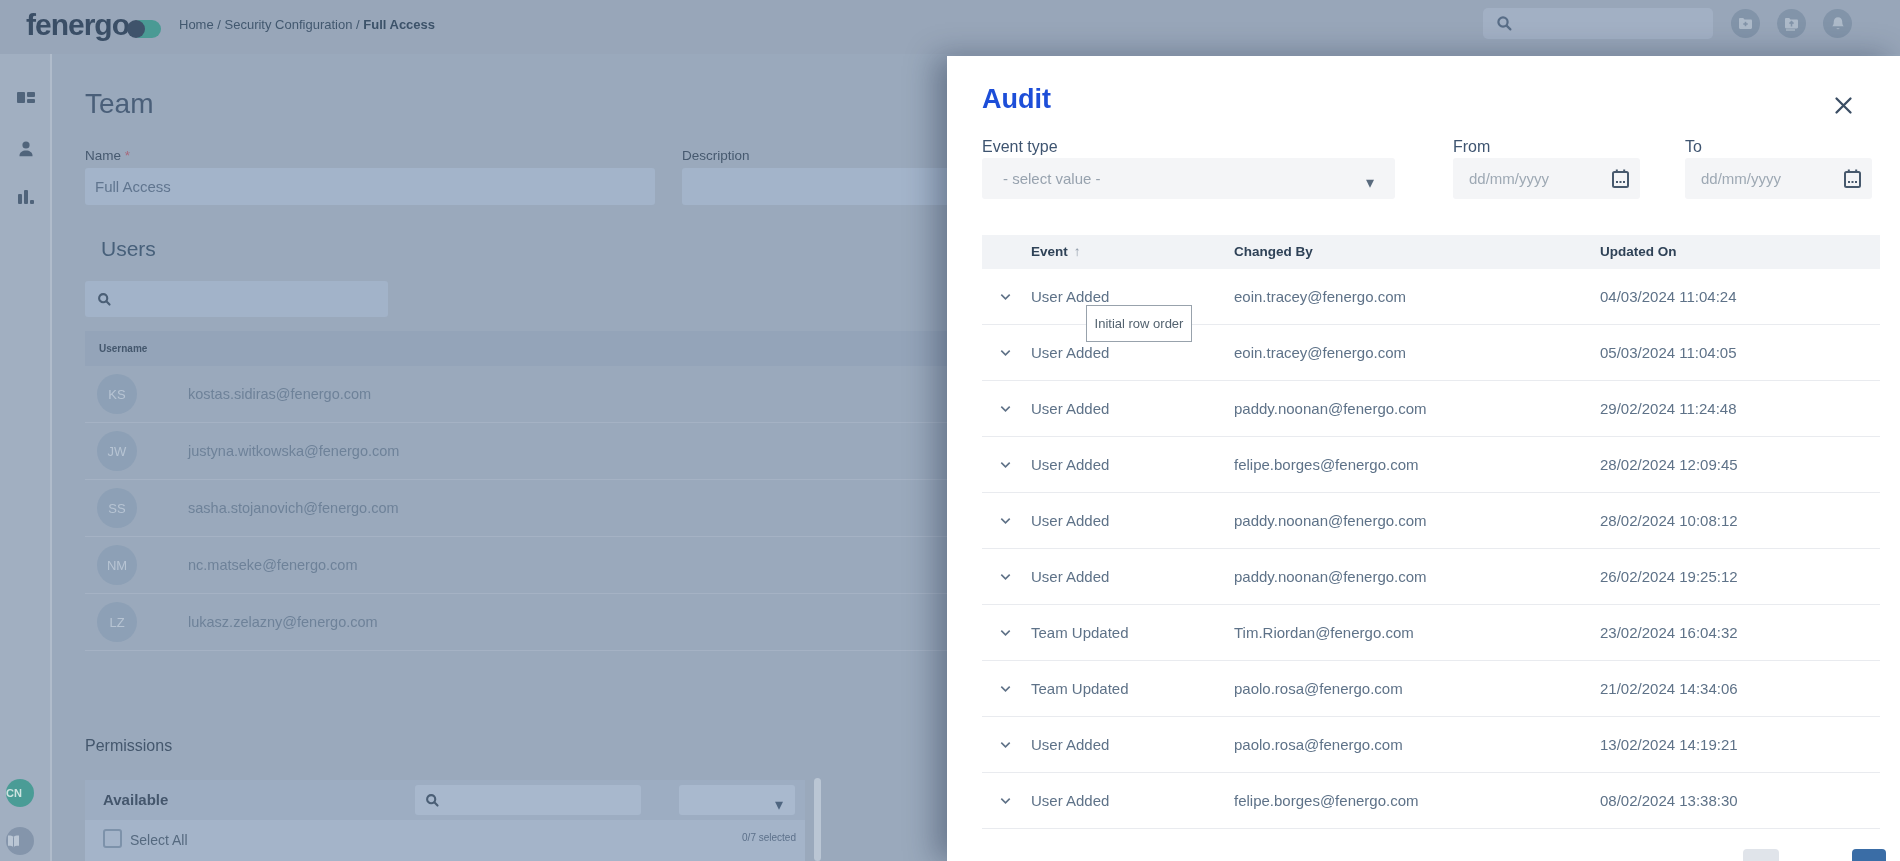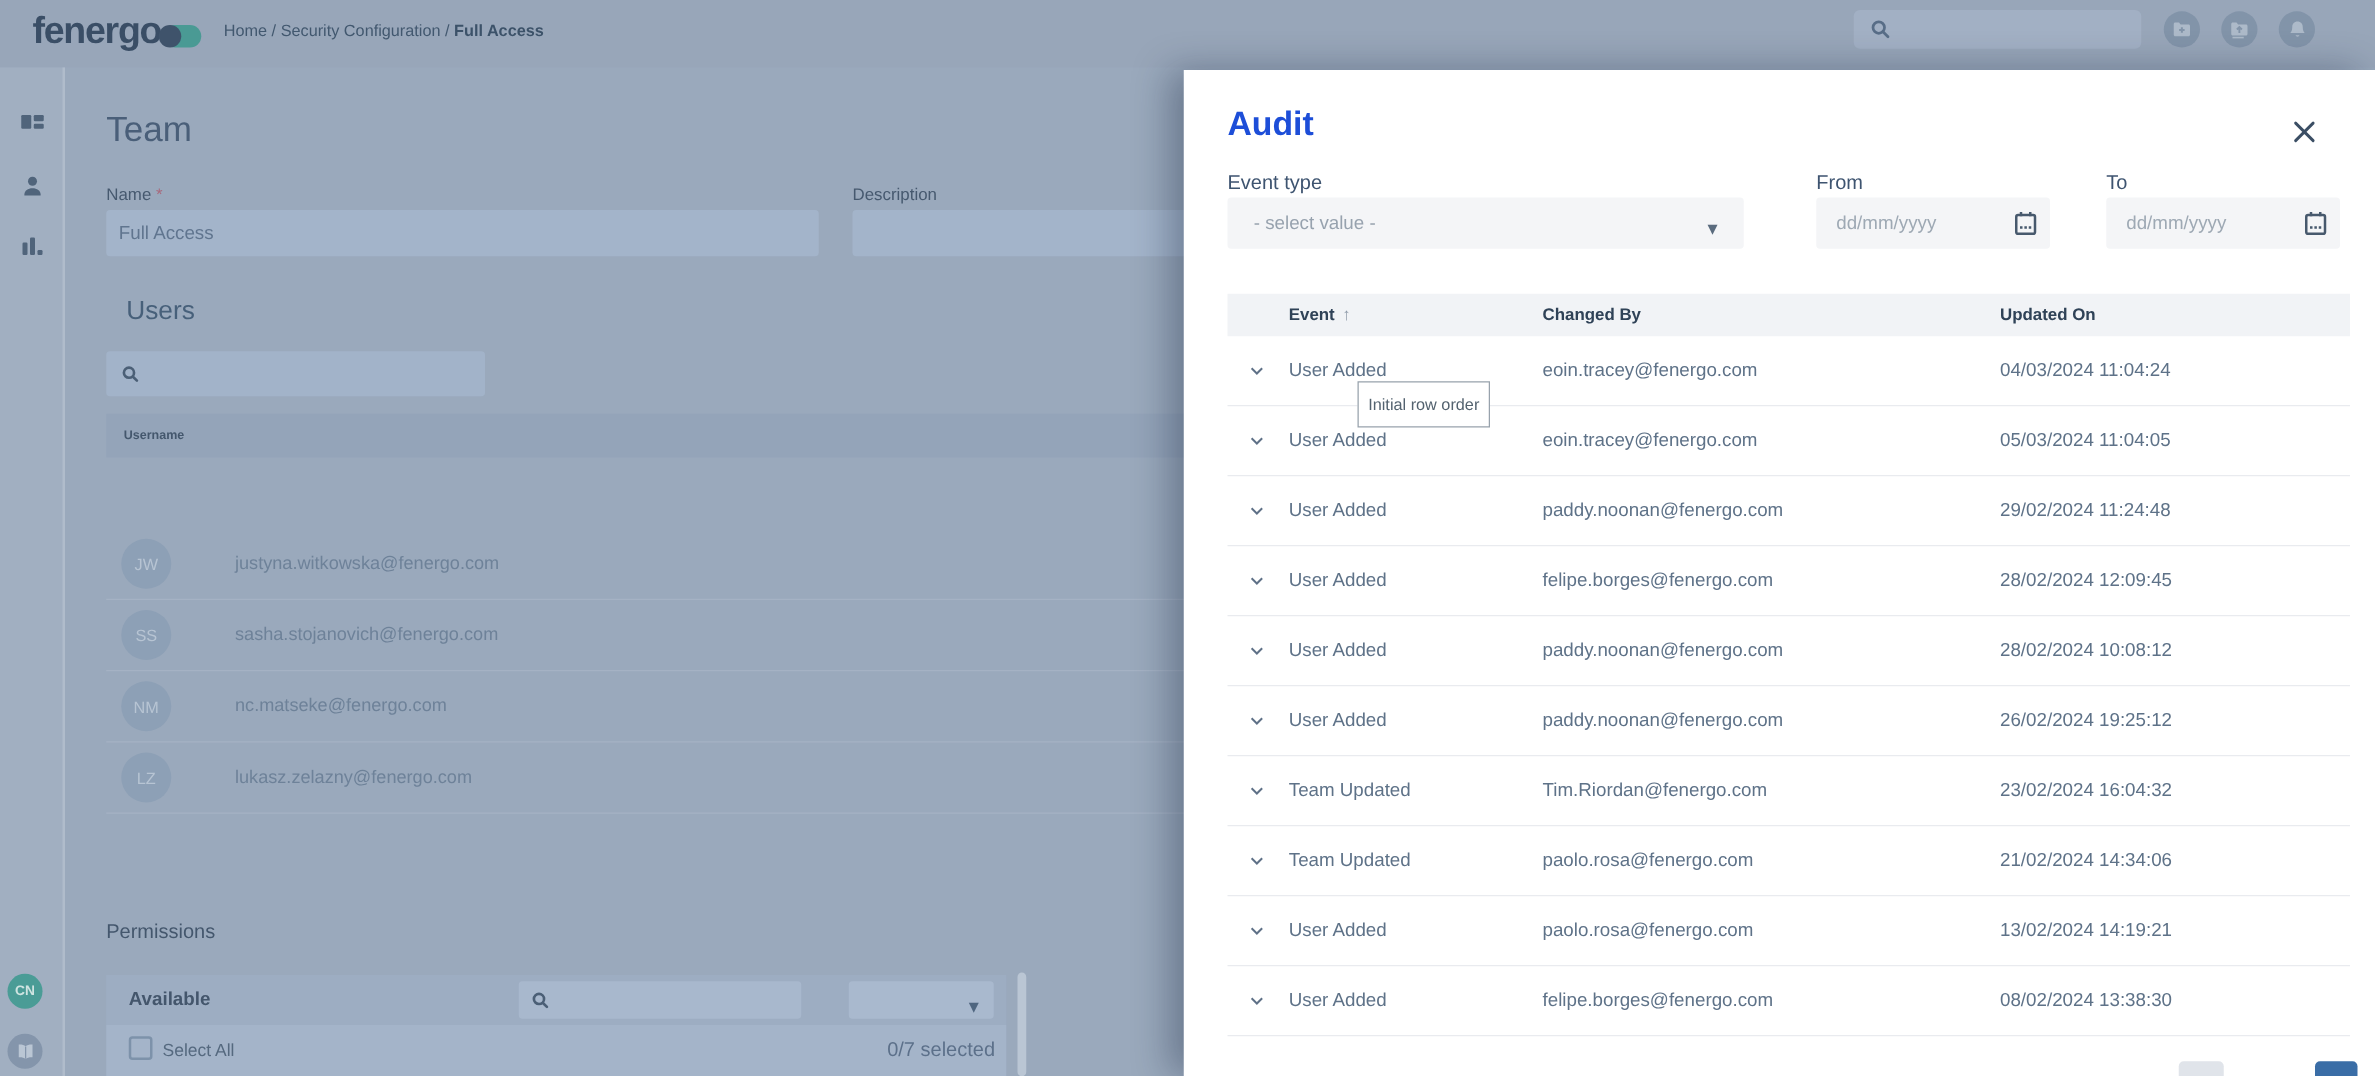--- a/index.html
+++ b/index.html
@@ -14,21 +14,21 @@
   .logo-pill { position:relative; width:30px; height:18px; background:#4a9a94; border-radius:9px; margin-left:2px; top:4px; }
   .logo-pill::before { content:""; position:absolute; left:-4px; top:0; width:18px; height:18px; border-radius:50%; background:#3f536b; }
   .breadcrumb { position:absolute; left:179px; top:17px; font-size:13px; color:#42586f; }
   .breadcrumb b { font-weight:bold; color:#3c5269; }
   .top-search { position:absolute; left:1483px; top:8px; width:230px; height:31px; background:#a2b0c4; border-radius:5px; display:flex; align-items:center; padding-left:13px; cursor:text; }
   .top-search svg { color:#586d87; }
   .hdr-circle { position:absolute; top:9px; width:29px; height:29px; border-radius:50%; background:#8294a9; display:flex; align-items:center; justify-content:center; color:#adbac9; cursor:pointer; }
 
   .sidebar { position:absolute; left:0; top:54px; width:52px; height:807px; background:#a1afc1; border-right:2px solid #b0bccb; z-index:1; }
   .side-icon { position:absolute; left:15px; width:22px; height:22px; color:#50647b; cursor:pointer; }
-  .side-avatar { position:absolute; left:6px; width:28px; height:28px; border-radius:50%; display:flex; align-items:center; justify-content:center; cursor:pointer; }
+  .side-avatar { position:absolute; left:6px; width:28px; height:28px; border-radius:50%; display:flex; align-items:center; justify-content:flex-start; cursor:pointer; }
 
   .main { position:absolute; left:52px; top:54px; width:1848px; height:807px; z-index:1; color:#46596f; }
   .page-title { position:absolute; left:33px; top:34px; font-size:28px; font-weight:500; color:#4a5f79; }
   .fld-label { position:absolute; font-size:13.5px; color:#46596f; }
   .req { color:#a8697c; }
   .fld-input { position:absolute; height:37px; background:#a3b4ca; border:none; border-radius:3px; font-size:15px; color:#60758f; padding:0 10px; font-family:"Liberation Sans",sans-serif; }
   .sec-title { position:absolute; font-weight:500; color:#47607a; }
   .u-search { position:absolute; left:33px; top:227px; width:303px; height:36px; background:#a2b3c9; border-radius:3px; display:flex; align-items:center; padding-left:12px; }
   .u-search input { border:none; background:transparent; outline:none; flex:1; font-size:14px; color:#4b5f76; }
   .u-search svg, .p-search svg { color:#4b5f76; }
@@ -39,21 +39,21 @@
   .perm-title { position:absolute; left:33px; top:683px; font-size:16px; font-weight:normal; color:#44576d; }
   .perm-head { position:absolute; left:33px; top:726px; width:720px; height:40px; background:#9dadc2; }
   .avail-label { position:absolute; left:18px; top:11px; font-size:15px; font-weight:bold; color:#44566c; }
   .p-search { position:absolute; left:330px; top:5px; width:226px; height:30px; background:#a8b8cd; border-radius:3px; display:flex; align-items:center; padding-left:10px; }
   .p-search input { border:none; background:transparent; outline:none; flex:1; font-size:13px; color:#4b5f76; width:170px; }
   .p-select { position:absolute; left:594px; top:5px; width:116px; height:30px; background:#a9b9ce; border-radius:3px; cursor:pointer; }
   .p-select .caret { position:absolute; right:12px; top:10px; color:#4f6680; }
   .selall-row { position:absolute; left:33px; top:766px; width:720px; height:41px; background:#a4b4c9; }
   .checkbox { position:absolute; left:18px; top:9px; width:19px; height:19px; border:2px solid #7d92aa; border-radius:3px; cursor:pointer; }
   .selall-label { position:absolute; left:45px; top:12px; font-size:14px; color:#55697f; }
-  .sel-count { position:absolute; right:9px; top:12px; font-size:16px; color:#5c708a; }
+  .sel-count { position:absolute; right:9px; top:12px; font-size:10px; color:#5c708a; }
   .perm-scrollbar { position:absolute; left:762px; top:724px; width:7px; height:83px; border-radius:4px; background:#bac6d4; cursor:grab; }
 
   
   .backdrop { position:absolute; left:0; top:0; width:947px; height:861px; z-index:10; background:transparent; cursor:pointer; }
   .drawer { position:absolute; left:947px; top:56px; width:953px; height:805px; background:#ffffff; z-index:20; overflow:hidden; box-shadow:-12px 0 28px rgba(15,30,55,.35); }
   .drawer-title { position:absolute; left:35px; top:28px; font-size:27px; font-weight:700; color:#1d4ed8; }
   .drawer-close { position:absolute; left:883px; top:36px; width:26px; height:26px; cursor:pointer; color:#3b4e64; display:flex; align-items:center; justify-content:center; }
   .f-label { position:absolute; top:82px; font-size:16px; color:#3e5470; }
   .f-box { position:absolute; top:102px; height:41px; background:#f4f5f7; border-radius:3px; }
   .f-select { left:35px; width:413px; cursor:pointer; }
@@ -166,20 +166,24 @@
           <circle cx="7" cy="7" r="4.6" fill="none" stroke="currentColor" stroke-width="2.4"></circle>
           <line x1="10.6" y1="10.6" x2="14.2" y2="14.2" stroke="currentColor" stroke-width="2.4" stroke-linecap="round"></line>
         </svg>
       <input style="">
     </div>
 
     <div class="uname-band">
       <span>Username</span>
     </div>
 
+    <div class="u-row" style="top:312px">
+      <span class="u-avatar">KS</span>
+      <span class="u-email">kostas.sidiras@fenergo.com</span>
+    </div>
     <div class="u-row" style="top:369px">
       <span class="u-avatar">JW</span>
       <span class="u-email">justyna.witkowska@fenergo.com</span>
     </div>
     <div class="u-row" style="top:426px">
       <span class="u-avatar">SS</span>
       <span class="u-email">sasha.stojanovich@fenergo.com</span>
     </div>
     <div class="u-row" style="top:483px">
       <span class="u-avatar">NM</span>

